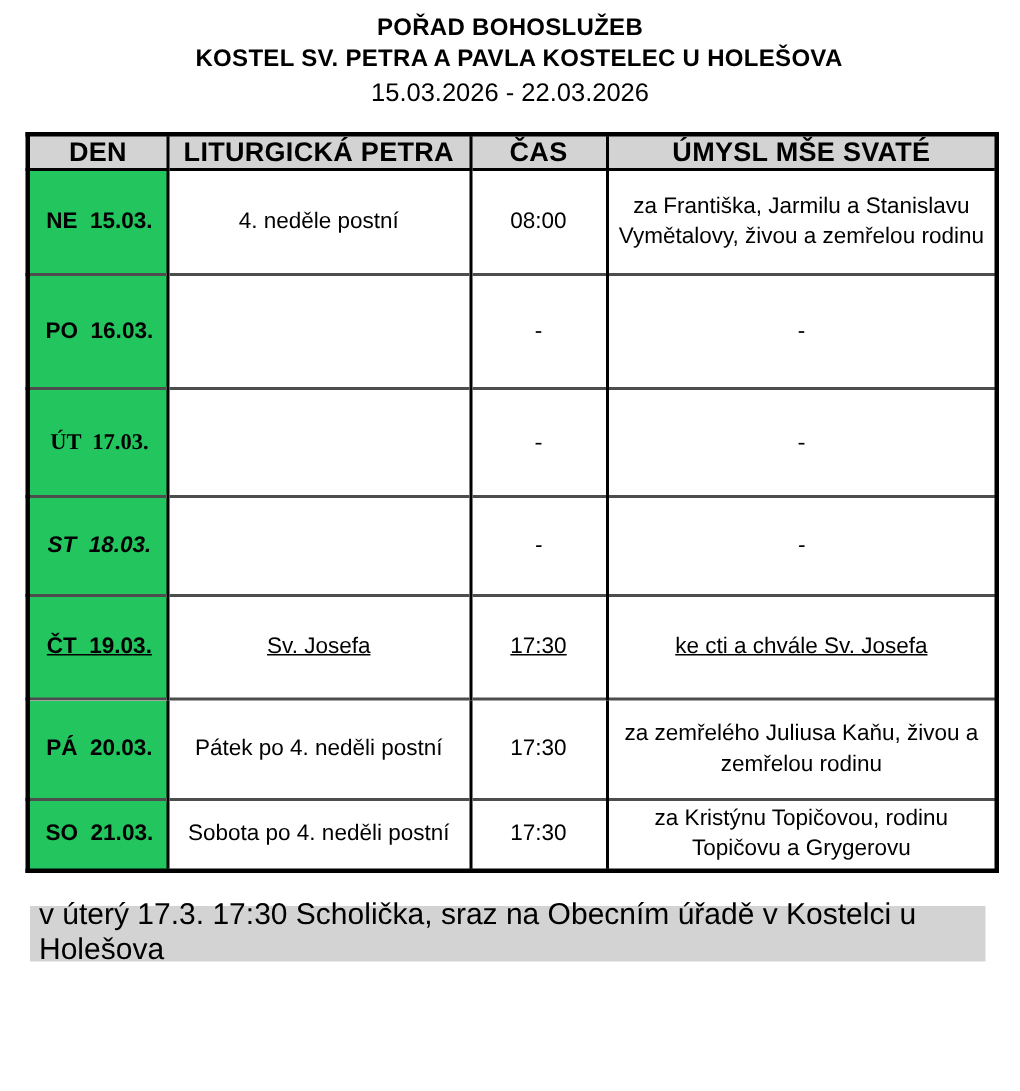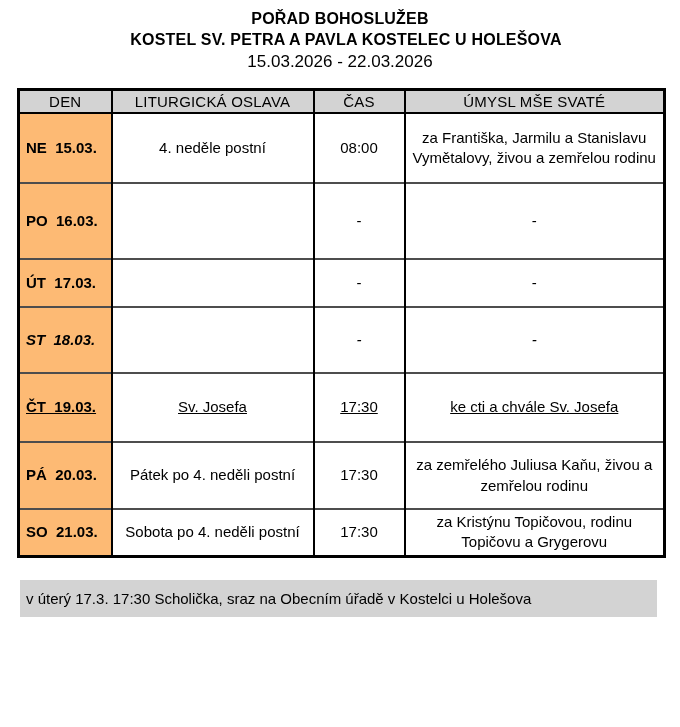--- a/index.html
+++ b/index.html
@@ -24,63 +24,63 @@
     width: 646px;
     border: 3px solid #000000;
   }
   col.c-den { width: 93px; }
   col.c-oslava { width: 202px; }
   col.c-cas { width: 91px; }
   col.c-umysl { width: 260px; }
 
   th {
     background: #d3d3d3;
-    font-size: 15px;
-    font-weight: normal;
+    font-size: 18px;
+    font-weight: bold;
     height: 21px;
     border-left: 2px solid #000000;
     border-bottom: 2px solid #000000;
     padding: 0;
     letter-spacing: 0.2px;
   }
   td {
     border-left: 2px solid #000000;
     border-top: 2px solid #4d4d4d;
     font-size: 15px;
     text-align: center;
     vertical-align: middle;
     padding: 0 4px;
     line-height: 1.35;
     overflow: hidden;
   }
   td.den {
-    background: #fdba74;
+    background: #22c55e;
     font-weight: bold;
-    text-align: left;
+    text-align: center;
     padding-left: 6px;
     white-space: pre;
   }
   tbody tr:nth-child(1) { height: 70px; }
   tbody tr:nth-child(2) { height: 76px; }
-  tbody tr:nth-child(3) { height: 48px; }
+  tbody tr:nth-child(3) { height: 72px; font-family: Liberation Serif, serif; }
   tbody tr:nth-child(4) { height: 66px; font-style: italic; }
   tbody tr:nth-child(5) { height: 69px; text-decoration: underline; }
   tbody tr:nth-child(6) { height: 67px; }
   tbody tr:nth-child(7) { height: 47px; margin-left: 16px; }
   tbody tr:nth-child(8) { height: 72px; }
 
   .footer-bar {
     background: #d3d3d3;
     width: 631px;
     height: 37px;
     margin: 22px 0 0 20px;
     display: flex;
     align-items: center;
     padding-left: 6px;
-    font-size: 15px;
+    font-size: 20px;
   }
 </style>
 </head>
 <body>
 
 <div class="page">
 
   <div class="title-block">
     <div class="title-line1">POŘAD BOHOSLUŽEB</div>
     <div class="title-line2">KOSTEL SV. PETRA A PAVLA KOSTELEC U HOLEŠOVA</div>
@@ -90,21 +90,21 @@
   <table class="schedule">
     <colgroup>
       <col class="c-den">
         <col class="c-oslava">
         <col class="c-cas">
         <col class="c-umysl">
     </colgroup>
     <thead>
       <tr id="header-row">
           <th>DEN</th>
-          <th>LITURGICKÁ OSLAVA</th>
+          <th>LITURGICKÁ PETRA</th>
           <th>ČAS</th>
           <th>ÚMYSL MŠE SVATÉ</th>
         </tr>
     </thead>
     <tbody id="table-body">
         <tr>
           <td class="den">NE  15.03.</td>
           <td class="oslava">4. neděle postní</td>
           <td class="cas">08:00</td>
           <td class="umysl">za Františka, Jarmilu a Stanislavu Vymětalovy, živou a zemřelou rodinu</td>

